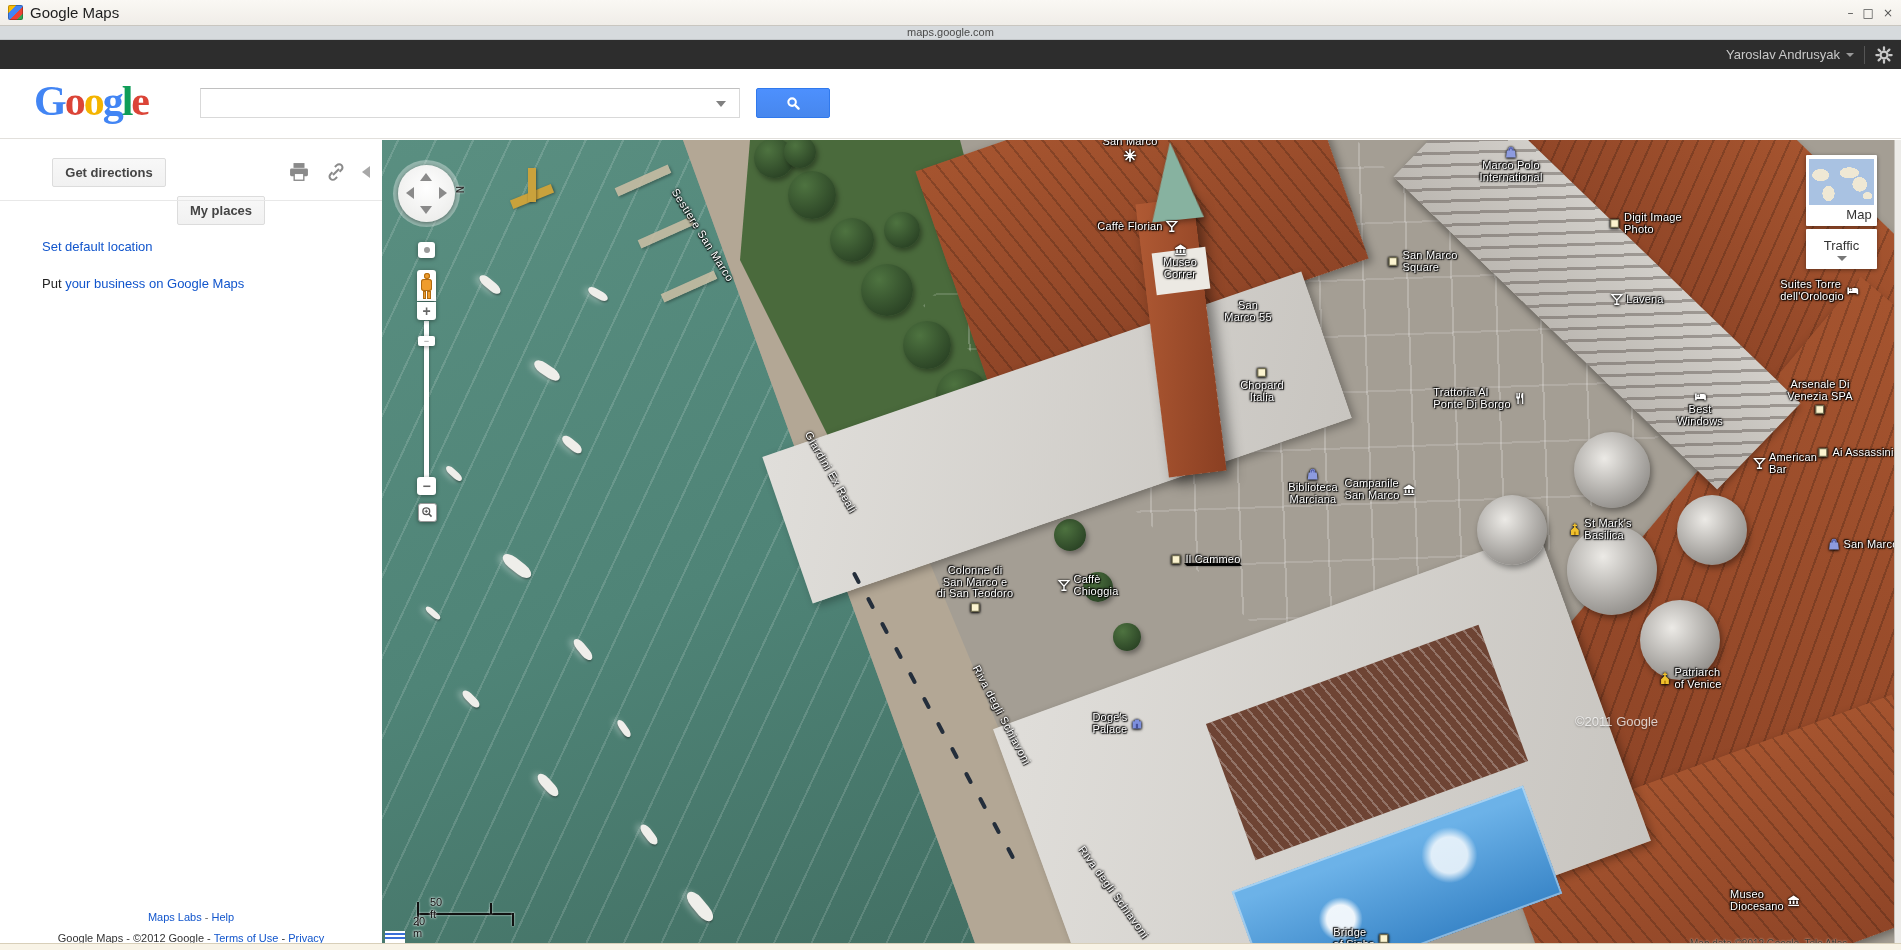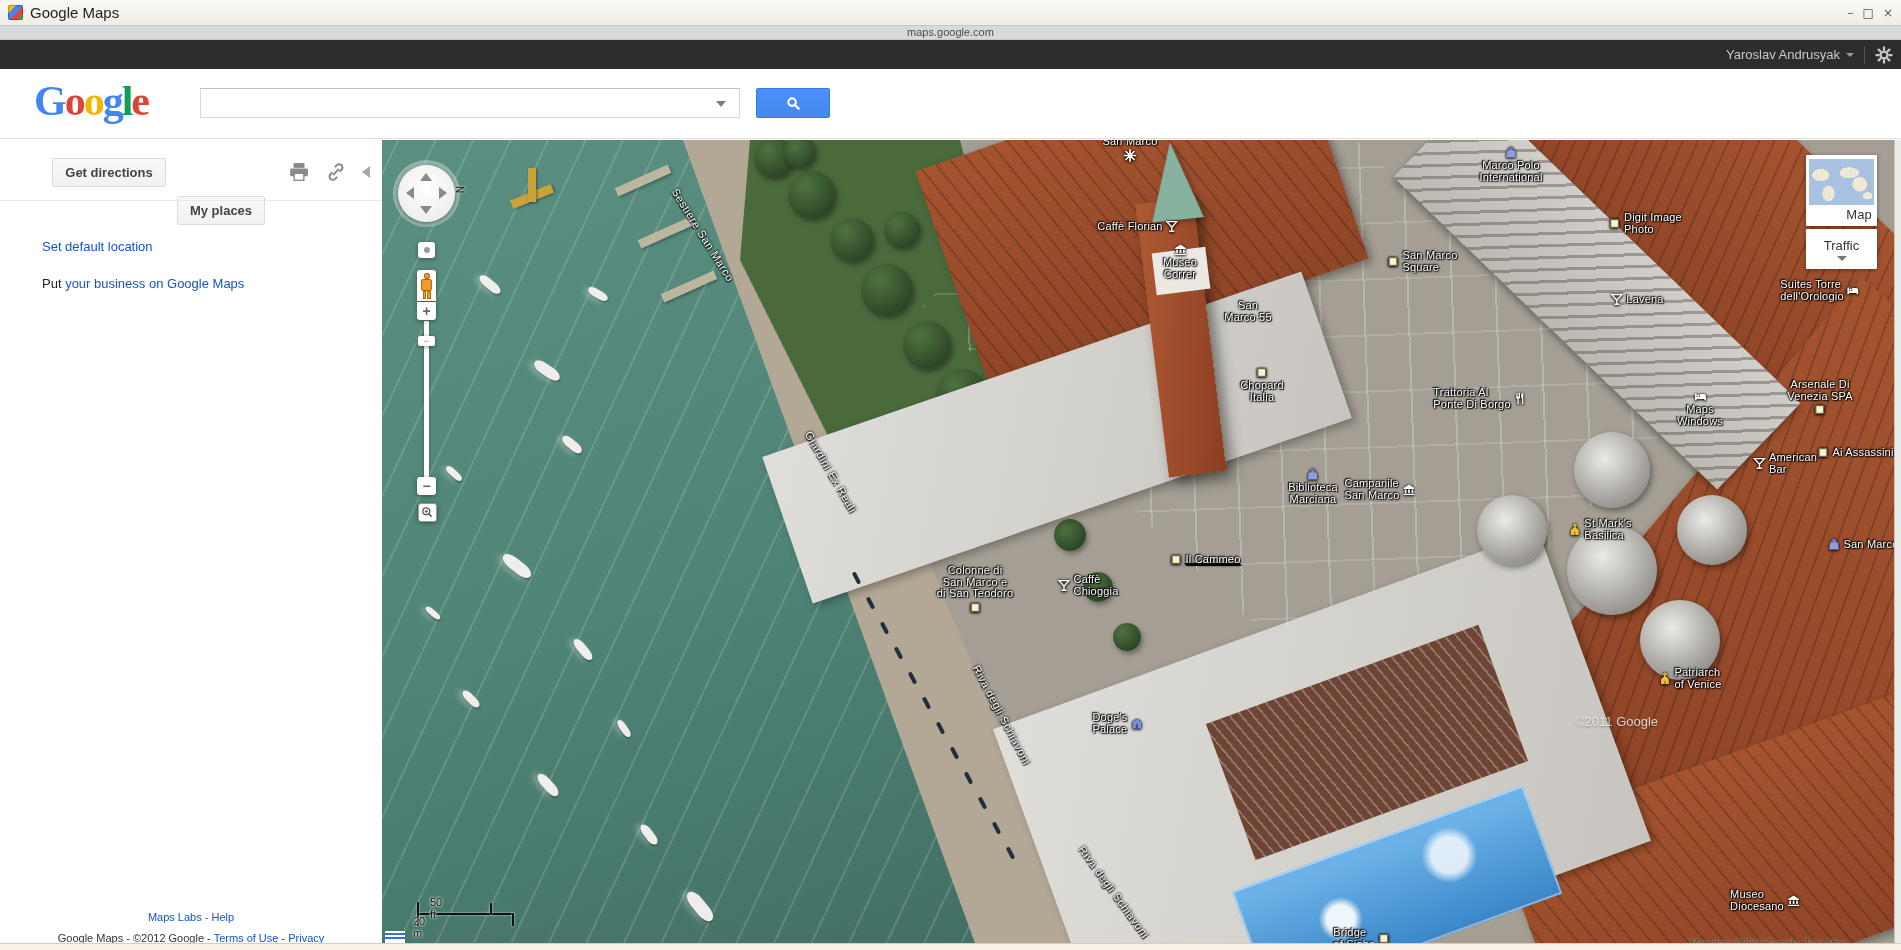--- a/index.html
+++ b/index.html
@@ -454,21 +454,21 @@
         </span>
       </div>
       <div class="map-label ipos-above" style="left: 1318px; top: 250px;">
         <span class="poi-icon">
           <svg viewBox="0 0 12 12">
             <path d="M1 3.2v6.3h1.5V8.2h7v1.3H11V5.6c0-1-.8-1.9-1.9-1.9H5.4v2.7H2.5V3.2z" fill="#fff"></path>
             <circle cx="3.9" cy="5.2" r="1.1" fill="#fff"></circle>
           </svg>
         </span>
         <span class="poi-text">
-          <span>Maps</span>
+          <span>Best</span>
           <span>Windows</span>
         </span>
       </div>
       <div class="map-label ipos-right" style="left: 1098px; top: 247px;">
         <span class="poi-text">
           <span>Trattoria Al</span>
           <span>Ponte Di Borgo</span>
         </span>
         <span class="poi-icon">
           <svg viewBox="0 0 12 12">

